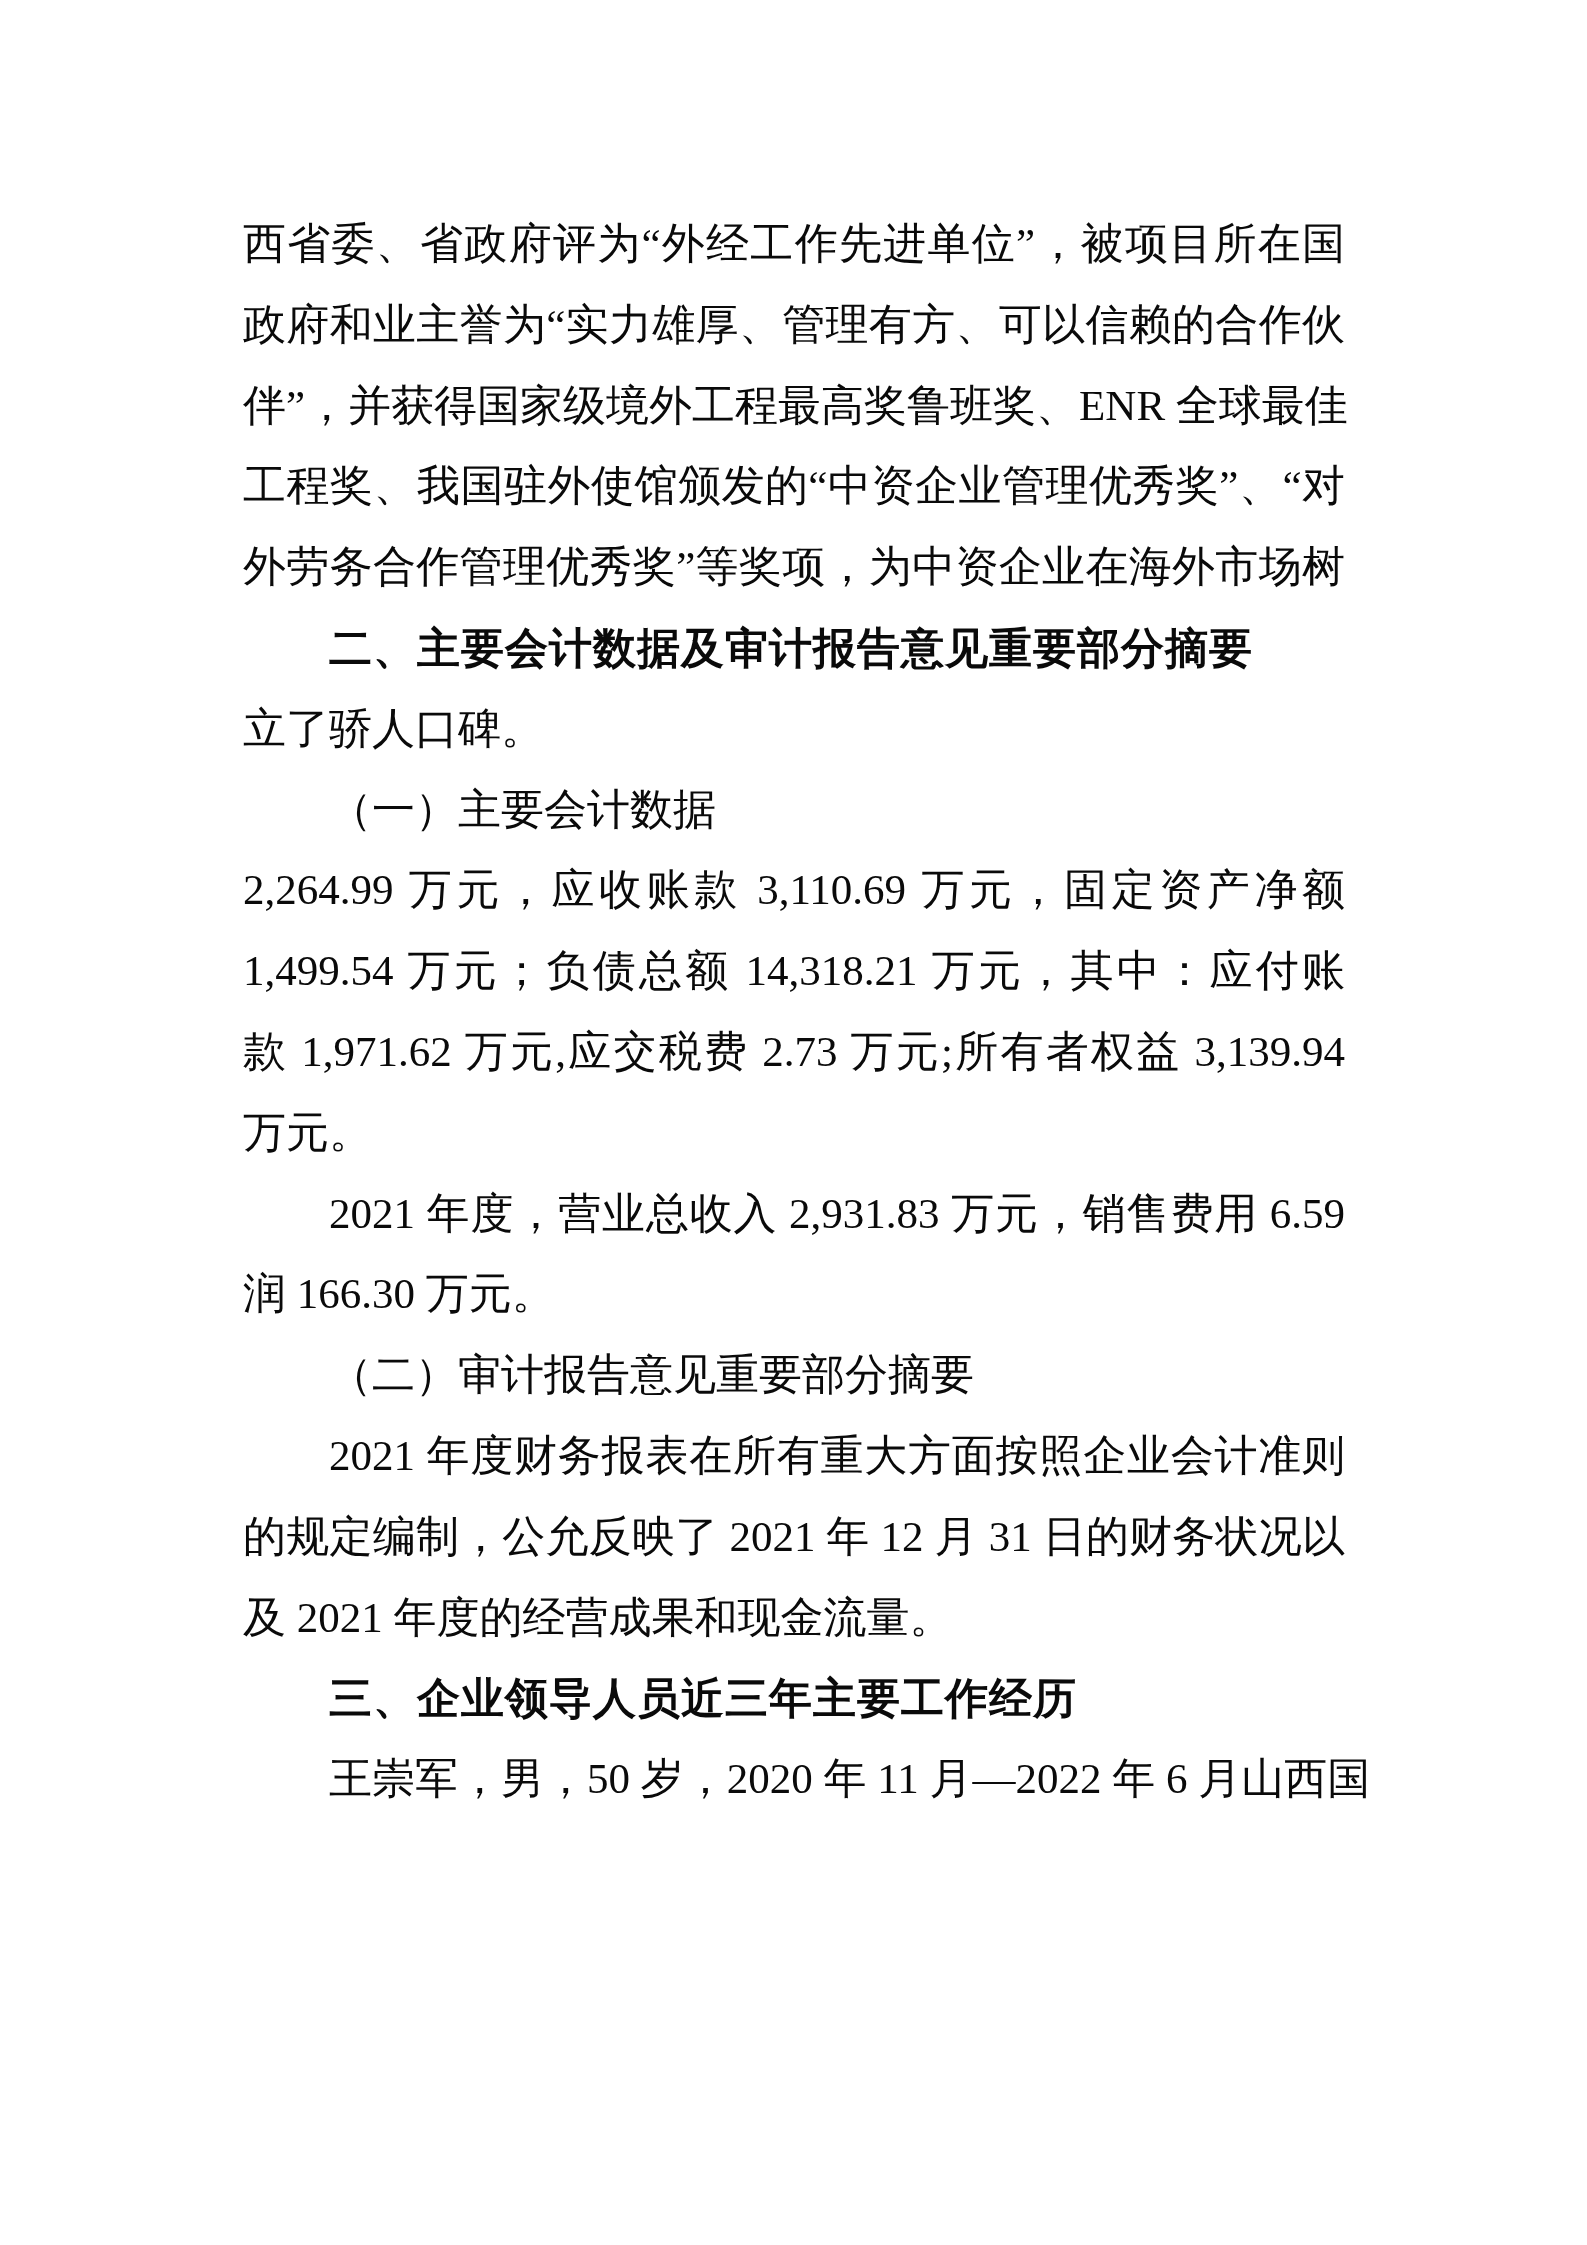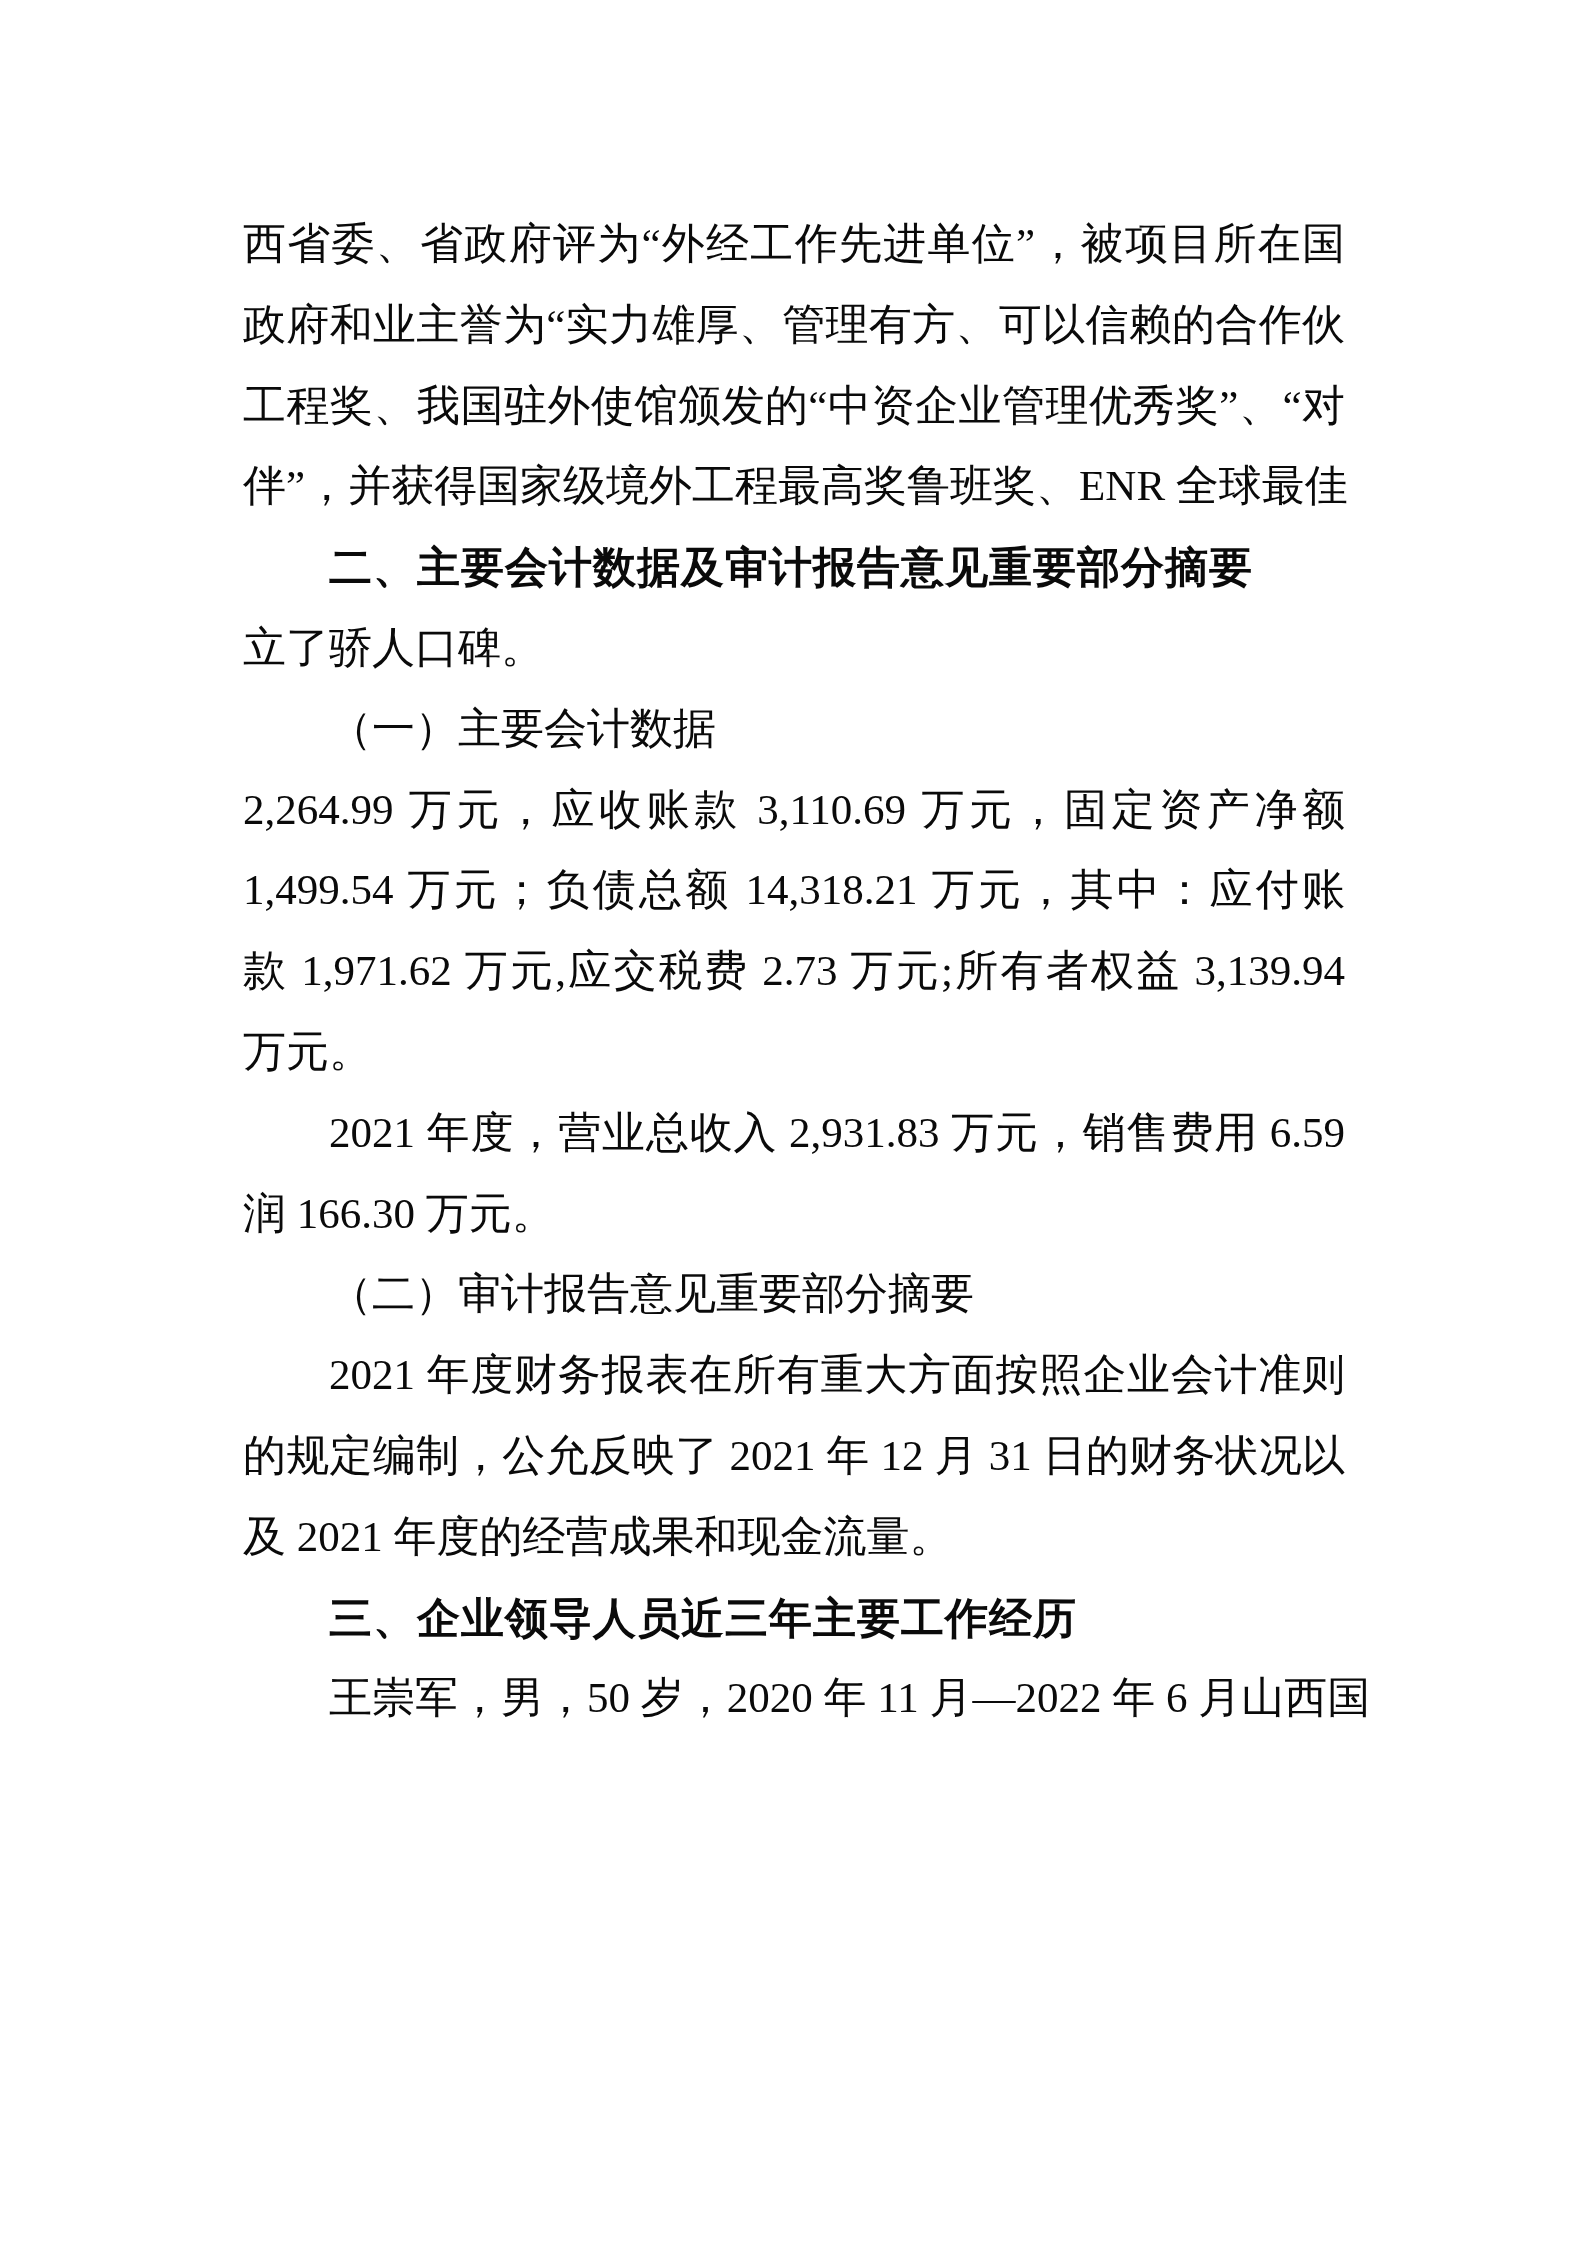--- a/index.html
+++ b/index.html
@@ -48,22 +48,23 @@
     letter-spacing: 1px;
   }
 </style>
 </head>
 <body>
 
 <div class="page">
   <div class="text-block" id="text-block">
       <div class="line justify">西省委、省政府评为“外经工作先进单位”，被项目所在国</div>
       <div class="line justify">政府和业主誉为“实力雄厚、管理有方、可以信赖的合作伙</div>
+      <div class="line justify">伴”，并获得国家级境外工程最高奖鲁班奖、ENR 全球最佳</div>
       <div class="line justify">工程奖、我国驻外使馆颁发的“中资企业管理优秀奖”、“对</div>
-      <div class="line justify">伴”，并获得国家级境外工程最高奖鲁班奖、ENR 全球最佳</div>
+      <div class="line justify">外劳务合作管理优秀奖”等奖项，为中资企业在海外市场树</div>
       <div class="line indent heading">二、主要会计数据及审计报告意见重要部分摘要</div>
       <div class="line">立了骄人口碑。</div>
       <div class="line indent">（一）主要会计数据</div>
       <div class="line justify">2,264.99 万元，应收账款 3,110.69 万元，固定资产净额</div>
       <div class="line justify">1,499.54 万元；负债总额 14,318.21 万元，其中：应付账</div>
       <div class="line justify">款 1,971.62 万元,应交税费 2.73 万元;所有者权益 3,139.94</div>
       <div class="line">万元。</div>
       <div class="line indent justify">2021 年度，营业总收入 2,931.83 万元，销售费用 6.59</div>
       <div class="line">润 166.30 万元。</div>
       <div class="line indent">（二）审计报告意见重要部分摘要</div>

